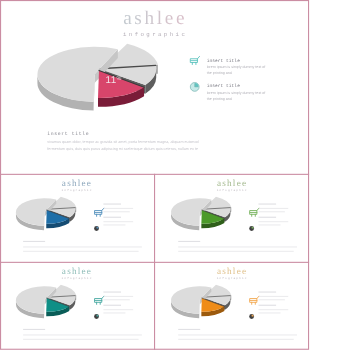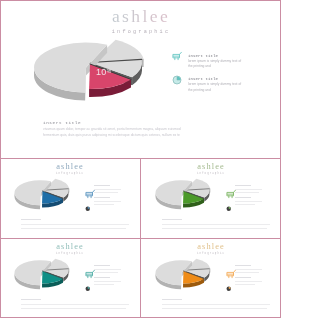--- a/index.html
+++ b/index.html
@@ -58,21 +58,21 @@
 <path d="M 59.00 24.50 L 110.61 21.45 A 52.00 25.00 0 0 1 101.07 39.19 Z" class="pt"></path>
 <path d="M 59.00 24.50 L 110.61 21.45" stroke="#4a4a4a" stroke-width="1.2" fill="none" stroke-linecap="round"></path>
 <path d="M 55.00 29.50 L 54.09 54.50 L 54.09 62.50 L 55.00 37.50 Z" class="ps"></path>
 <path d="M 55.00 29.50 L 76.15 6.66 L 76.15 14.66 L 55.00 37.50 Z" class="pw"></path>
 <path d="M 54.09 54.50 A 52.00 25.00 0 0 1 3.00 29.50 L 3.00 37.50 A 52.00 25.00 0 0 0 54.09 62.50 Z" class="ps"></path>
 <path d="M 55.00 29.50 L 54.09 54.50 A 52.00 25.00 0 1 1 76.15 6.66 Z" class="pt"></path>
 <path d="M 99.98 41.39 A 52.00 25.00 0 0 1 58.09 51.00 L 58.09 59.00 A 52.00 25.00 0 0 0 99.98 49.39 Z" fill="#7a1c38"></path>
 <path d="M 59.00 26.00 L 99.98 41.39 A 52.00 25.00 0 0 1 58.09 51.00 Z" fill="#d8456b"></path>
 <path d="M 59.00 26.00 L 99.98 41.39" stroke="#3a3a3a" stroke-width="1.0" fill="none" stroke-linecap="round"></path>
       </svg></div>
-<div class="pielbl" style="left:96px;top:67px;font-size:9px;letter-spacing:.3px"><span>10</span><span style="font-size:5px;vertical-align:2px">%</span></div>
+<div class="pielbl" style="left:96px;top:67px;font-size:9px;letter-spacing:.3px"><span>11</span><span style="font-size:5px;vertical-align:2px">%</span></div>
 <div class="feat-row" style="left:171px;top:53px;width:80px;height:22px">
 <span class="feat-ic" style="left:0.8px;top:-5.8px"><svg viewBox="0 0 24 24" width="11" height="10">
 <g fill="none" stroke="#5fc4c0" stroke-width="2.0" stroke-linecap="square" stroke-linejoin="miter">
 <path d="M2.2 8.2 L16.8 8.2 L16.8 16.4 L2.2 16.4 Z"></path>
 <path d="M2.2 12.3 L16.8 12.3"></path>
 <path d="M16.8 8.2 L21.2 3.2"></path>
 <path d="M5.6 16.4 L5.6 20.6"></path>
 <path d="M13.4 16.4 L13.4 20.6"></path>
 </g>
         </svg></span>

